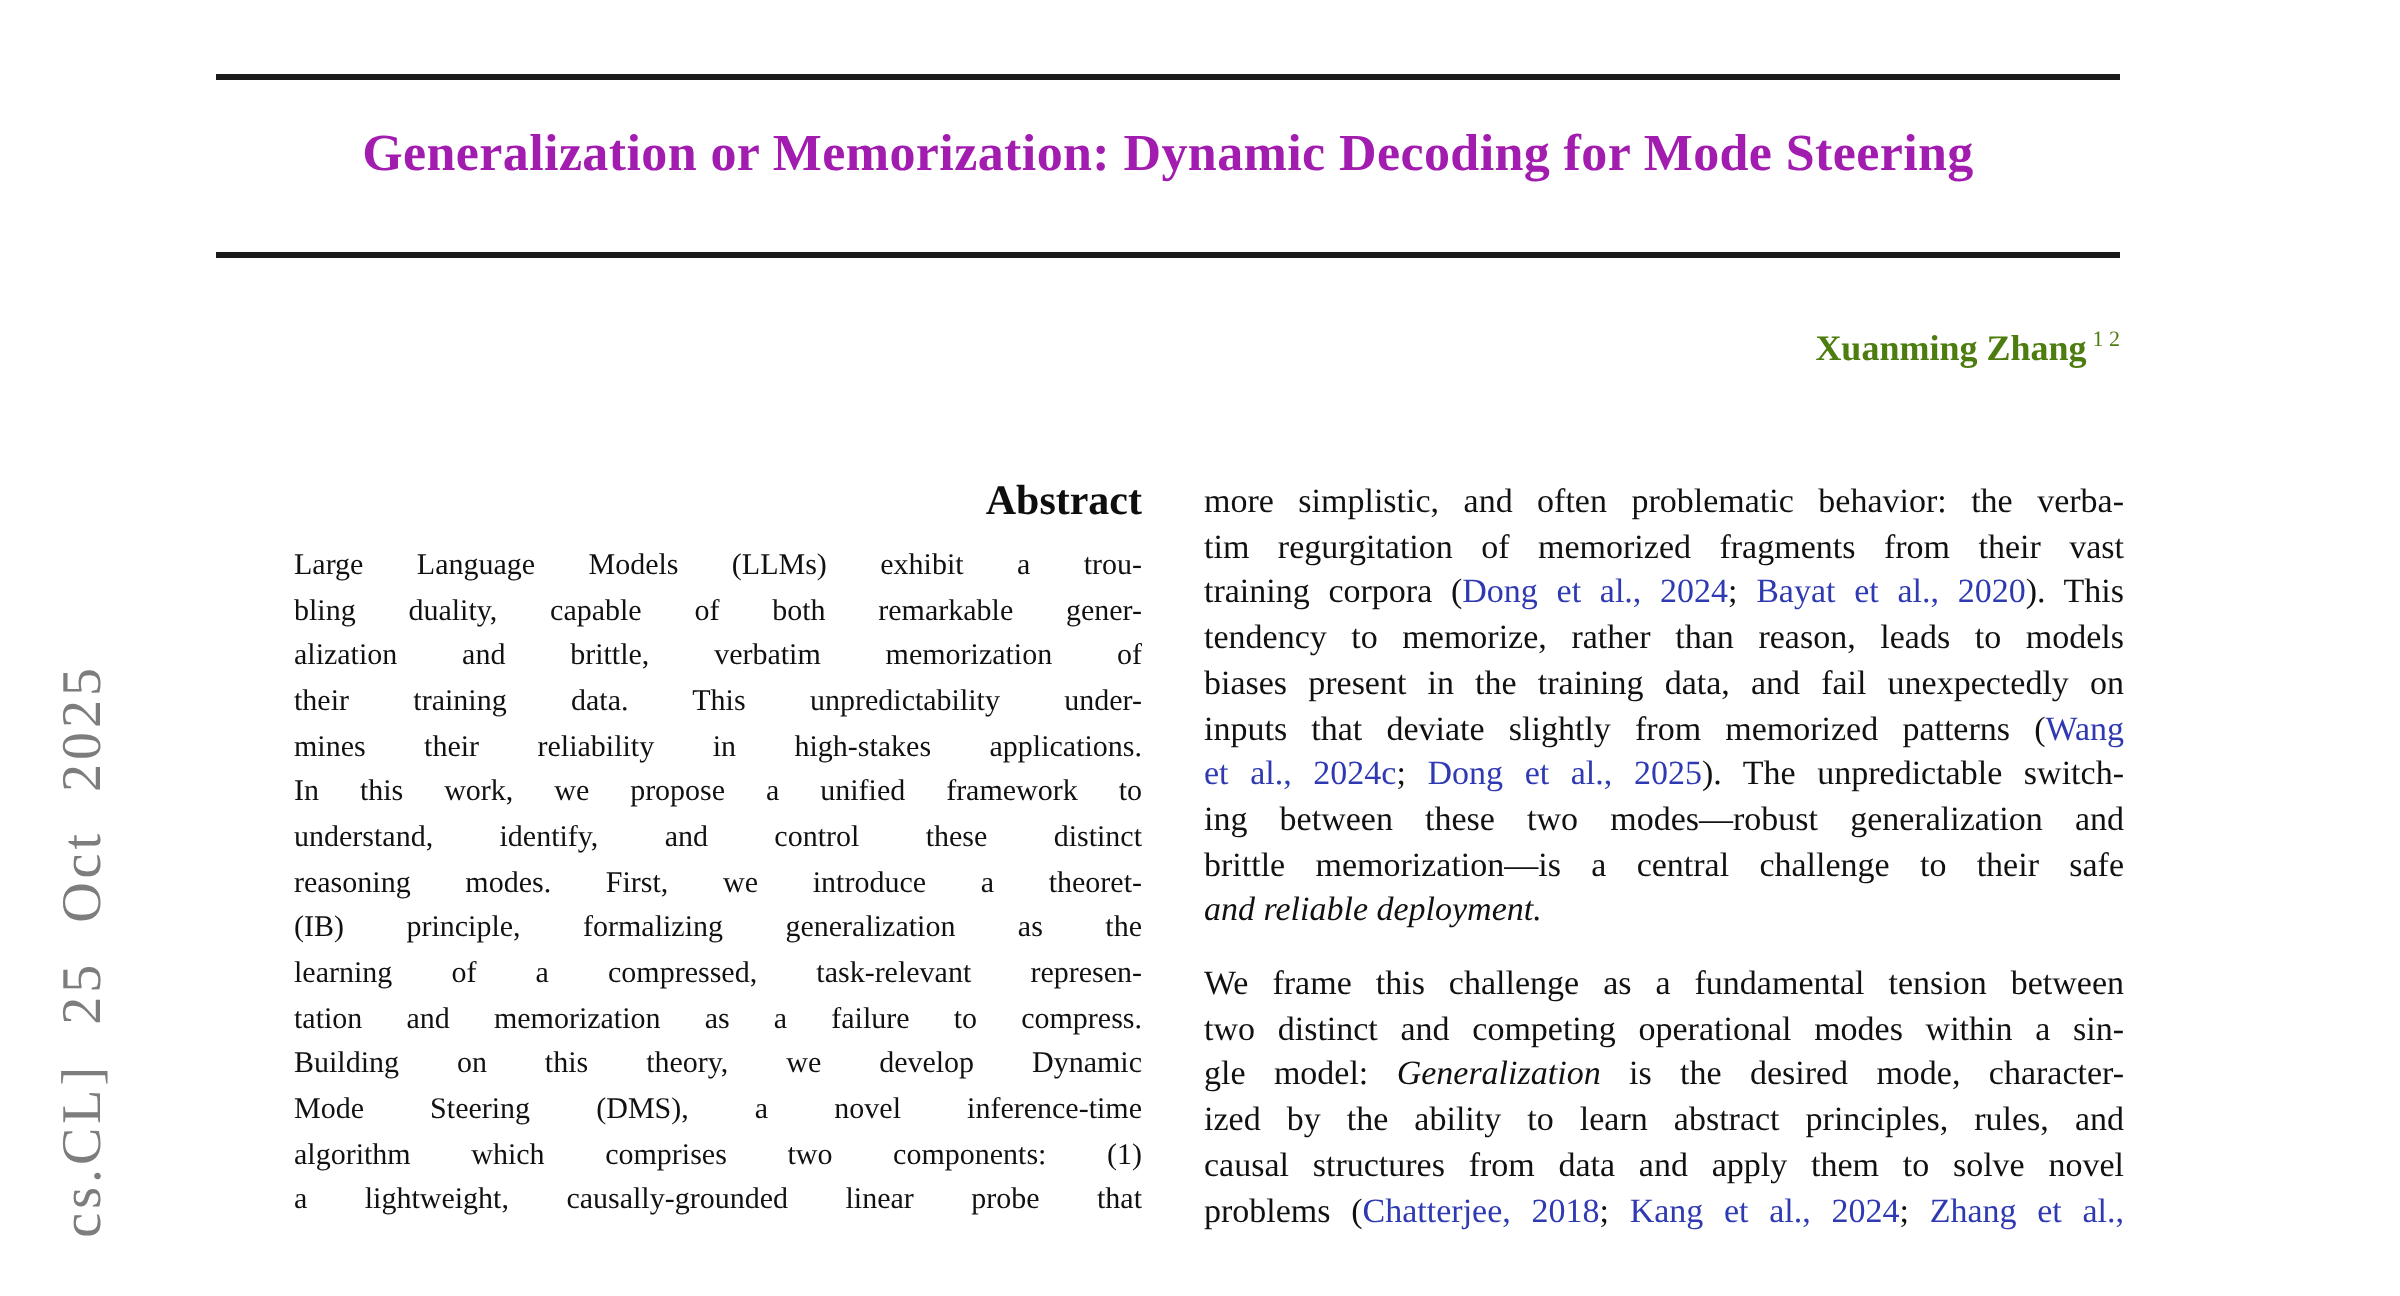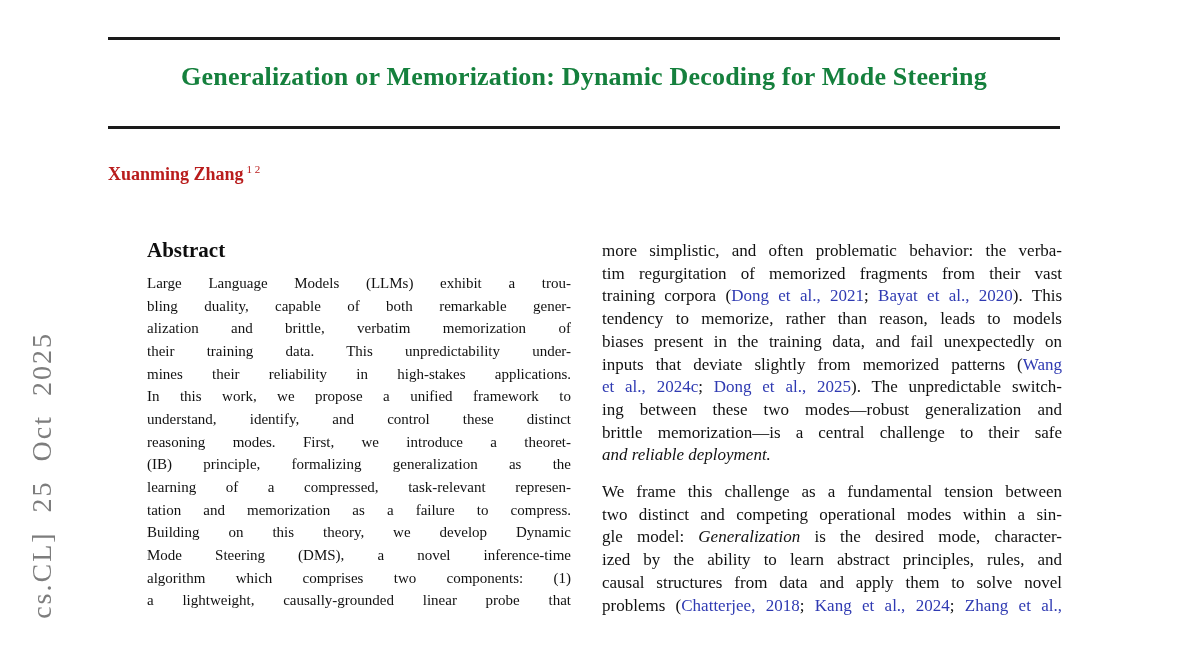--- a/index.html
+++ b/index.html
@@ -21,45 +21,45 @@
   .rule-top { top: 37px; }
   .rule-bottom { top: 126px; }
 
   .paper-title {
     position: absolute;
     left: 108px; width: 952px; top: 62px;
     margin: 0;
     text-align: center;
     font-size: 26px;
     font-weight: bold;
-    color: #15803d;
+    color: #a21caf;
     letter-spacing: 0.2px;
   }
 
   .author-line {
     position: absolute;
     left: 108px; width: 952px; top: 164px;
-    text-align: left;
+    text-align: right;
     font-size: 18px;
     font-weight: bold;
-    color: #b91c1c;
+    color: #4d7c0f;
   }
   .author-line sup {
     font-weight: normal;
     font-size: 11px;
     vertical-align: super;
     line-height: 0;
     margin-left: 3px;
   }
 
   .abstract-heading {
     position: absolute;
     left: 147px; width: 424px; top: 238px;
     margin: 0;
-    text-align: left;
+    text-align: right;
     font-size: 21px;
     font-weight: bold;
     color: #0e0e0e;
   }
 
   .abstract-body {
     position: absolute;
     left: 147px; width: 424px; top: 272px;
     font-size: 15px;
     line-height: 22.65px;
@@ -129,21 +129,21 @@
       <div class="jline">Building on this theory, we develop Dynamic</div>
       <div class="jline">Mode Steering (DMS), a novel inference-time</div>
       <div class="jline">algorithm which comprises two components: (1)</div>
       <div class="jline">a lightweight, causally-grounded linear probe that</div>
     </div>
 
   <div class="right-column" id="right-column">
       <div class="para">
         <div class="jline"><span>more simplistic, and often problematic behavior: the verba-</span></div>
         <div class="jline"><span>tim regurgitation of memorized fragments from their vast</span></div>
-        <div class="jline"><span>training corpora (</span><span class="cite">Dong et al., 2021</span><span>; </span><span class="cite">Bayat et al., 2020</span><span>). This</span></div>
+        <div class="jline"><span>training corpora (</span><span class="cite">Dong et al., 2024</span><span>; </span><span class="cite">Bayat et al., 2020</span><span>). This</span></div>
         <div class="jline"><span>tendency to memorize, rather than reason, leads to models</span></div>
         <div class="jline"><span>biases present in the training data, and fail unexpectedly on</span></div>
         <div class="jline"><span>inputs that deviate slightly from memorized patterns (</span><span class="cite">Wang</span></div>
         <div class="jline"><span class="cite">et al., 2024c</span><span>; </span><span class="cite">Dong et al., 2025</span><span>). The unpredictable switch-</span></div>
         <div class="jline"><span>ing between these two modes—robust generalization and</span></div>
         <div class="jline"><span>brittle memorization—is a central challenge to their safe</span></div>
         <div class="jline no-just"><span>and reliable deployment.</span></div>
       </div>
       <div class="para">
         <div class="jline"><span>We frame this challenge as a fundamental tension between</span></div>

